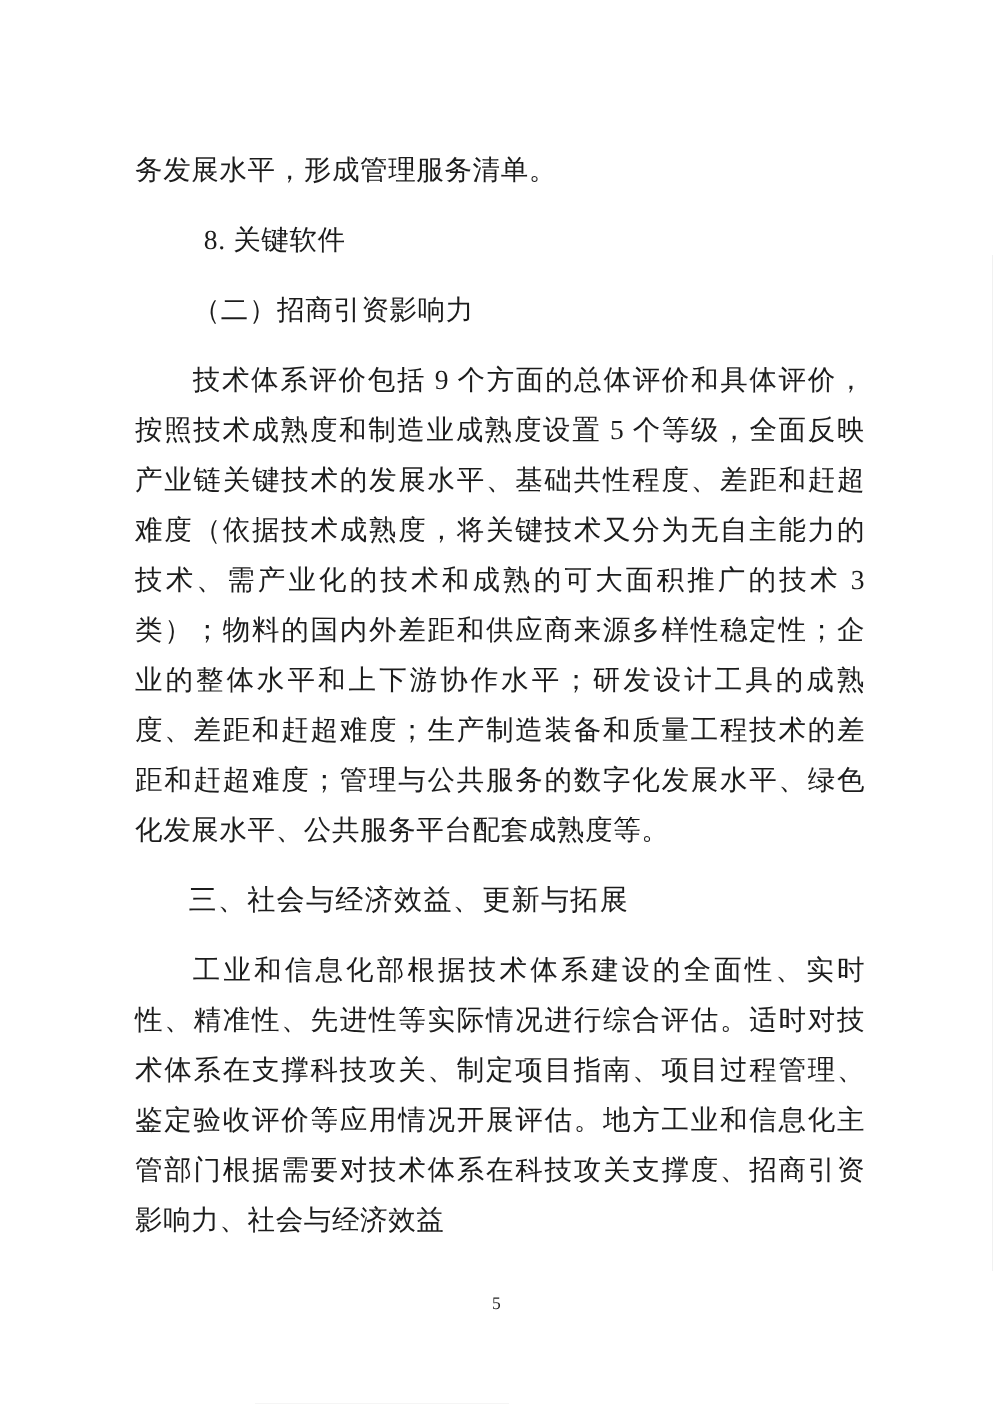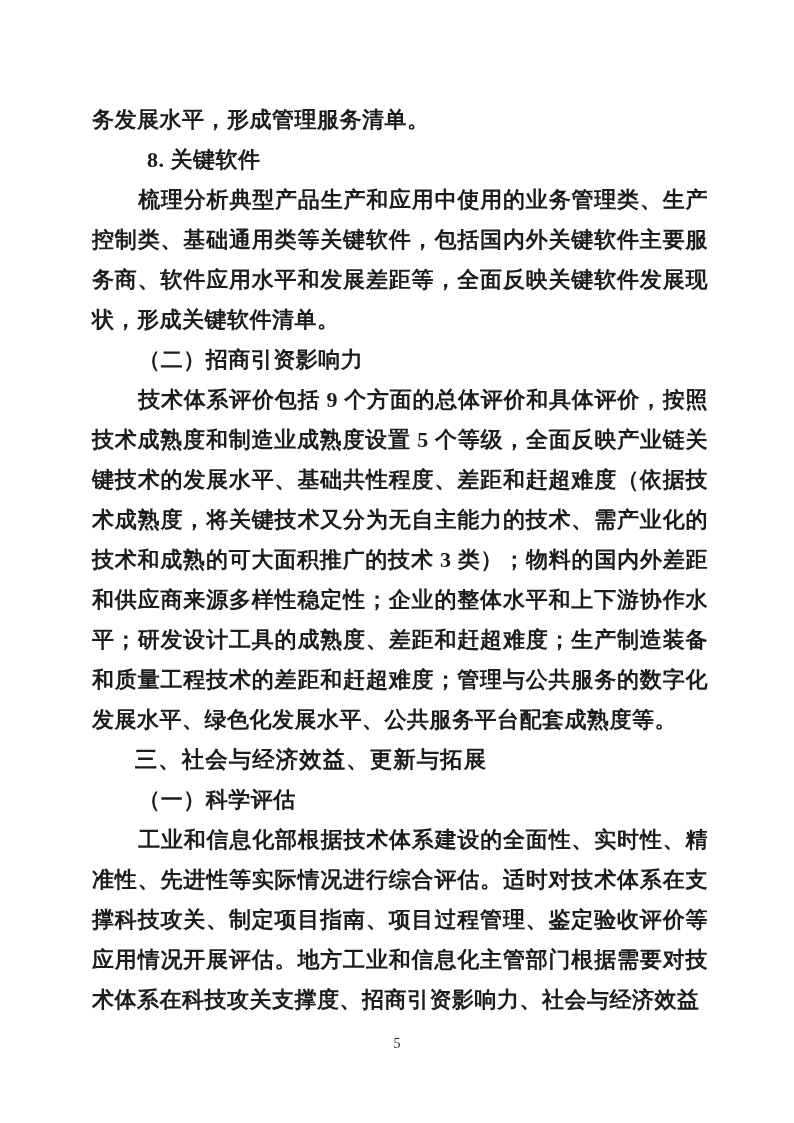--- a/index.html
+++ b/index.html
@@ -21,24 +21,24 @@
     left: 92px;
     top: 100px;
     width: 616px;
     color: #1c1c1c;
     font-size: 22px;
     line-height: 40px;
     letter-spacing: 0.5px;
     text-align: justify;
   }
   .content p, .content h3, .content h4 {
-    margin: 0;
+    margin: 16px;
     padding: 0;
     font-size: 22px;
-    font-weight: bold;
+    font-weight: normal;
   }
   .indent {
     text-indent: 2.1em;
   }
   
   .h-num {
     font-weight: bold;
     text-indent: 2.5em;
   }
   
@@ -65,21 +65,19 @@
     font-family: "Liberation Serif", "DejaVu Serif", serif;
   }
 </style>
 </head>
 <body>
 
 <div class="page">
   <main class="content">
     <p class="body">务发展水平，形成管理服务清单。</p>
     <h4 class="h-num">8. 关键软件</h4>
-    <p class="body indent">梳理分析典型产品生产和应用中使用的业务管理类、生产控制类、基础通用类等关键软件，包括国内外关键软件主要服务商、软件应用水平和发展差距等，全面反映关键软件发展现状，形成关键软件清单。</p>
     <h4 class="h-kai">（二）招商引资影响力</h4>
     <p class="body indent">技术体系评价包括 9 个方面的总体评价和具体评价，按照技术成熟度和制造业成熟度设置 5 个等级，全面反映产业链关键技术的发展水平、基础共性程度、差距和赶超难度（依据技术成熟度，将关键技术又分为无自主能力的技术、需产业化的技术和成熟的可大面积推广的技术 3 类）；物料的国内外差距和供应商来源多样性稳定性；企业的整体水平和上下游协作水平；研发设计工具的成熟度、差距和赶超难度；生产制造装备和质量工程技术的差距和赶超难度；管理与公共服务的数字化发展水平、绿色化发展水平、公共服务平台配套成熟度等。</p>
     <h3 class="h-hei">三、社会与经济效益、更新与拓展</h3>
-    <h4 class="h-kai">（一）科学评估</h4>
     <p class="body indent">工业和信息化部根据技术体系建设的全面性、实时性、精准性、先进性等实际情况进行综合评估。适时对技术体系在支撑科技攻关、制定项目指南、项目过程管理、鉴定验收评价等应用情况开展评估。地方工业和信息化主管部门根据需要对技术体系在科技攻关支撑度、招商引资影响力、社会与经济效益</p>
   </main>
   <footer class="page-number">5</footer>
 </div>
 
 </body></html>

